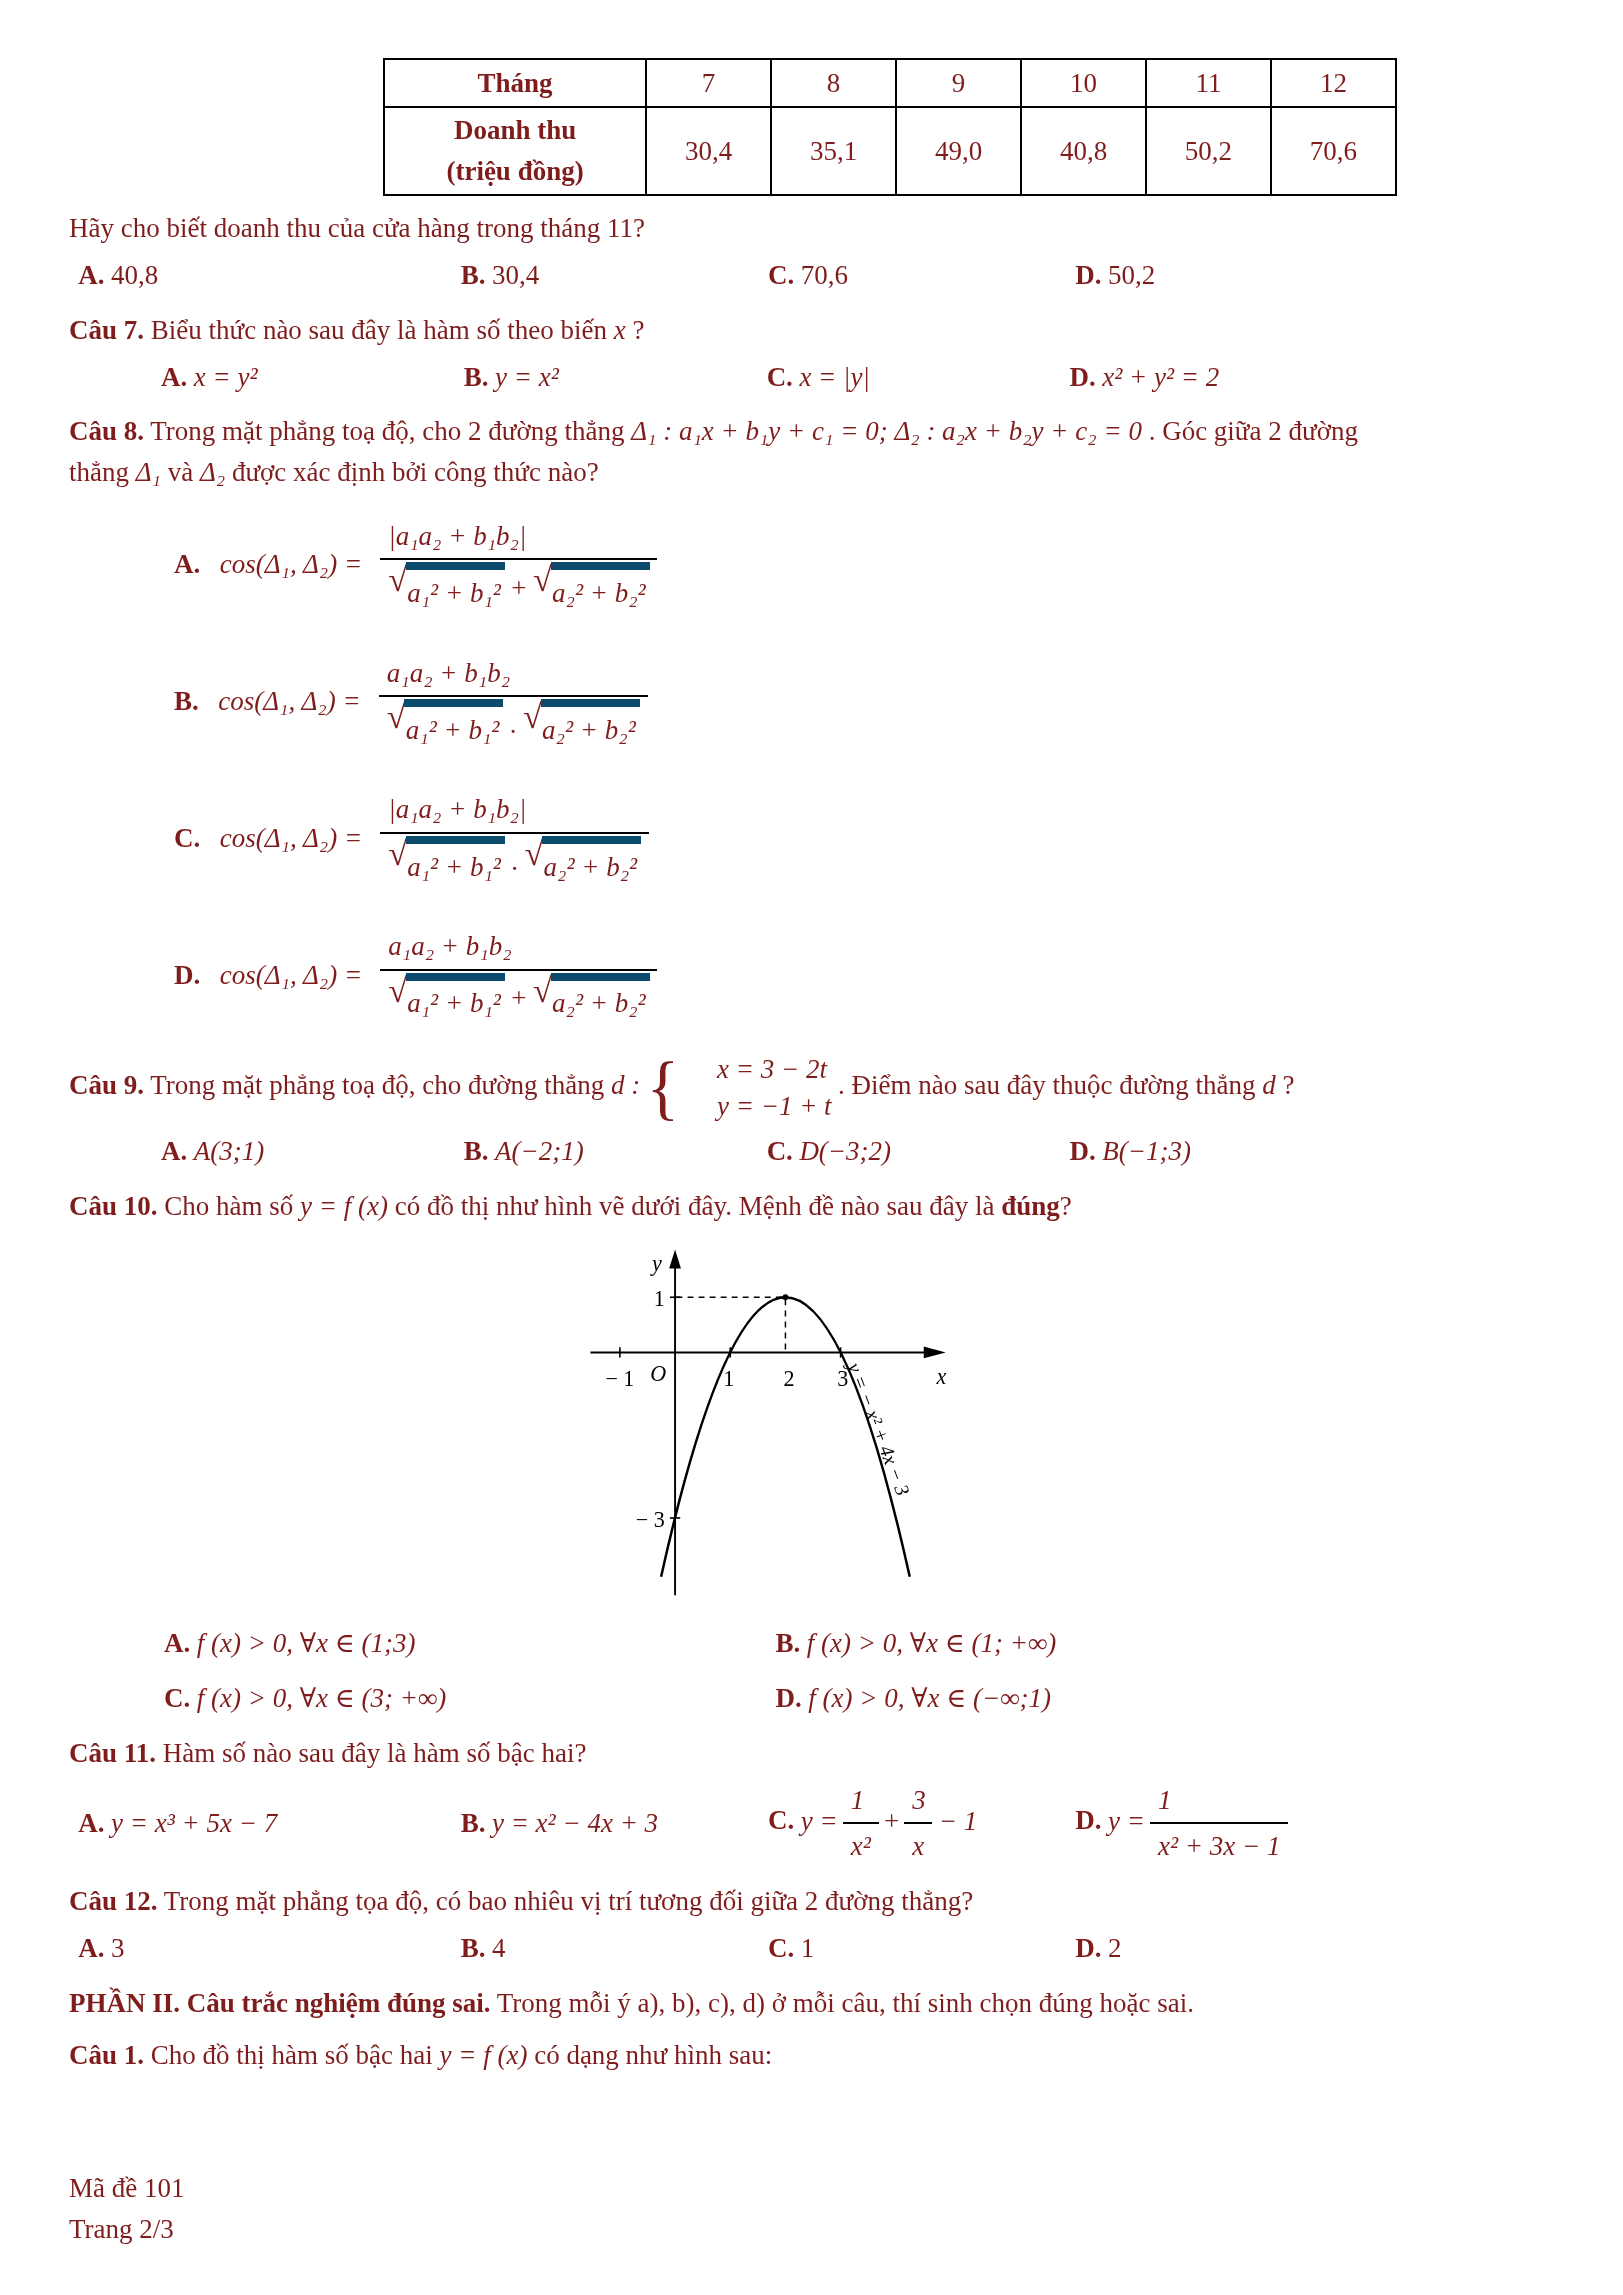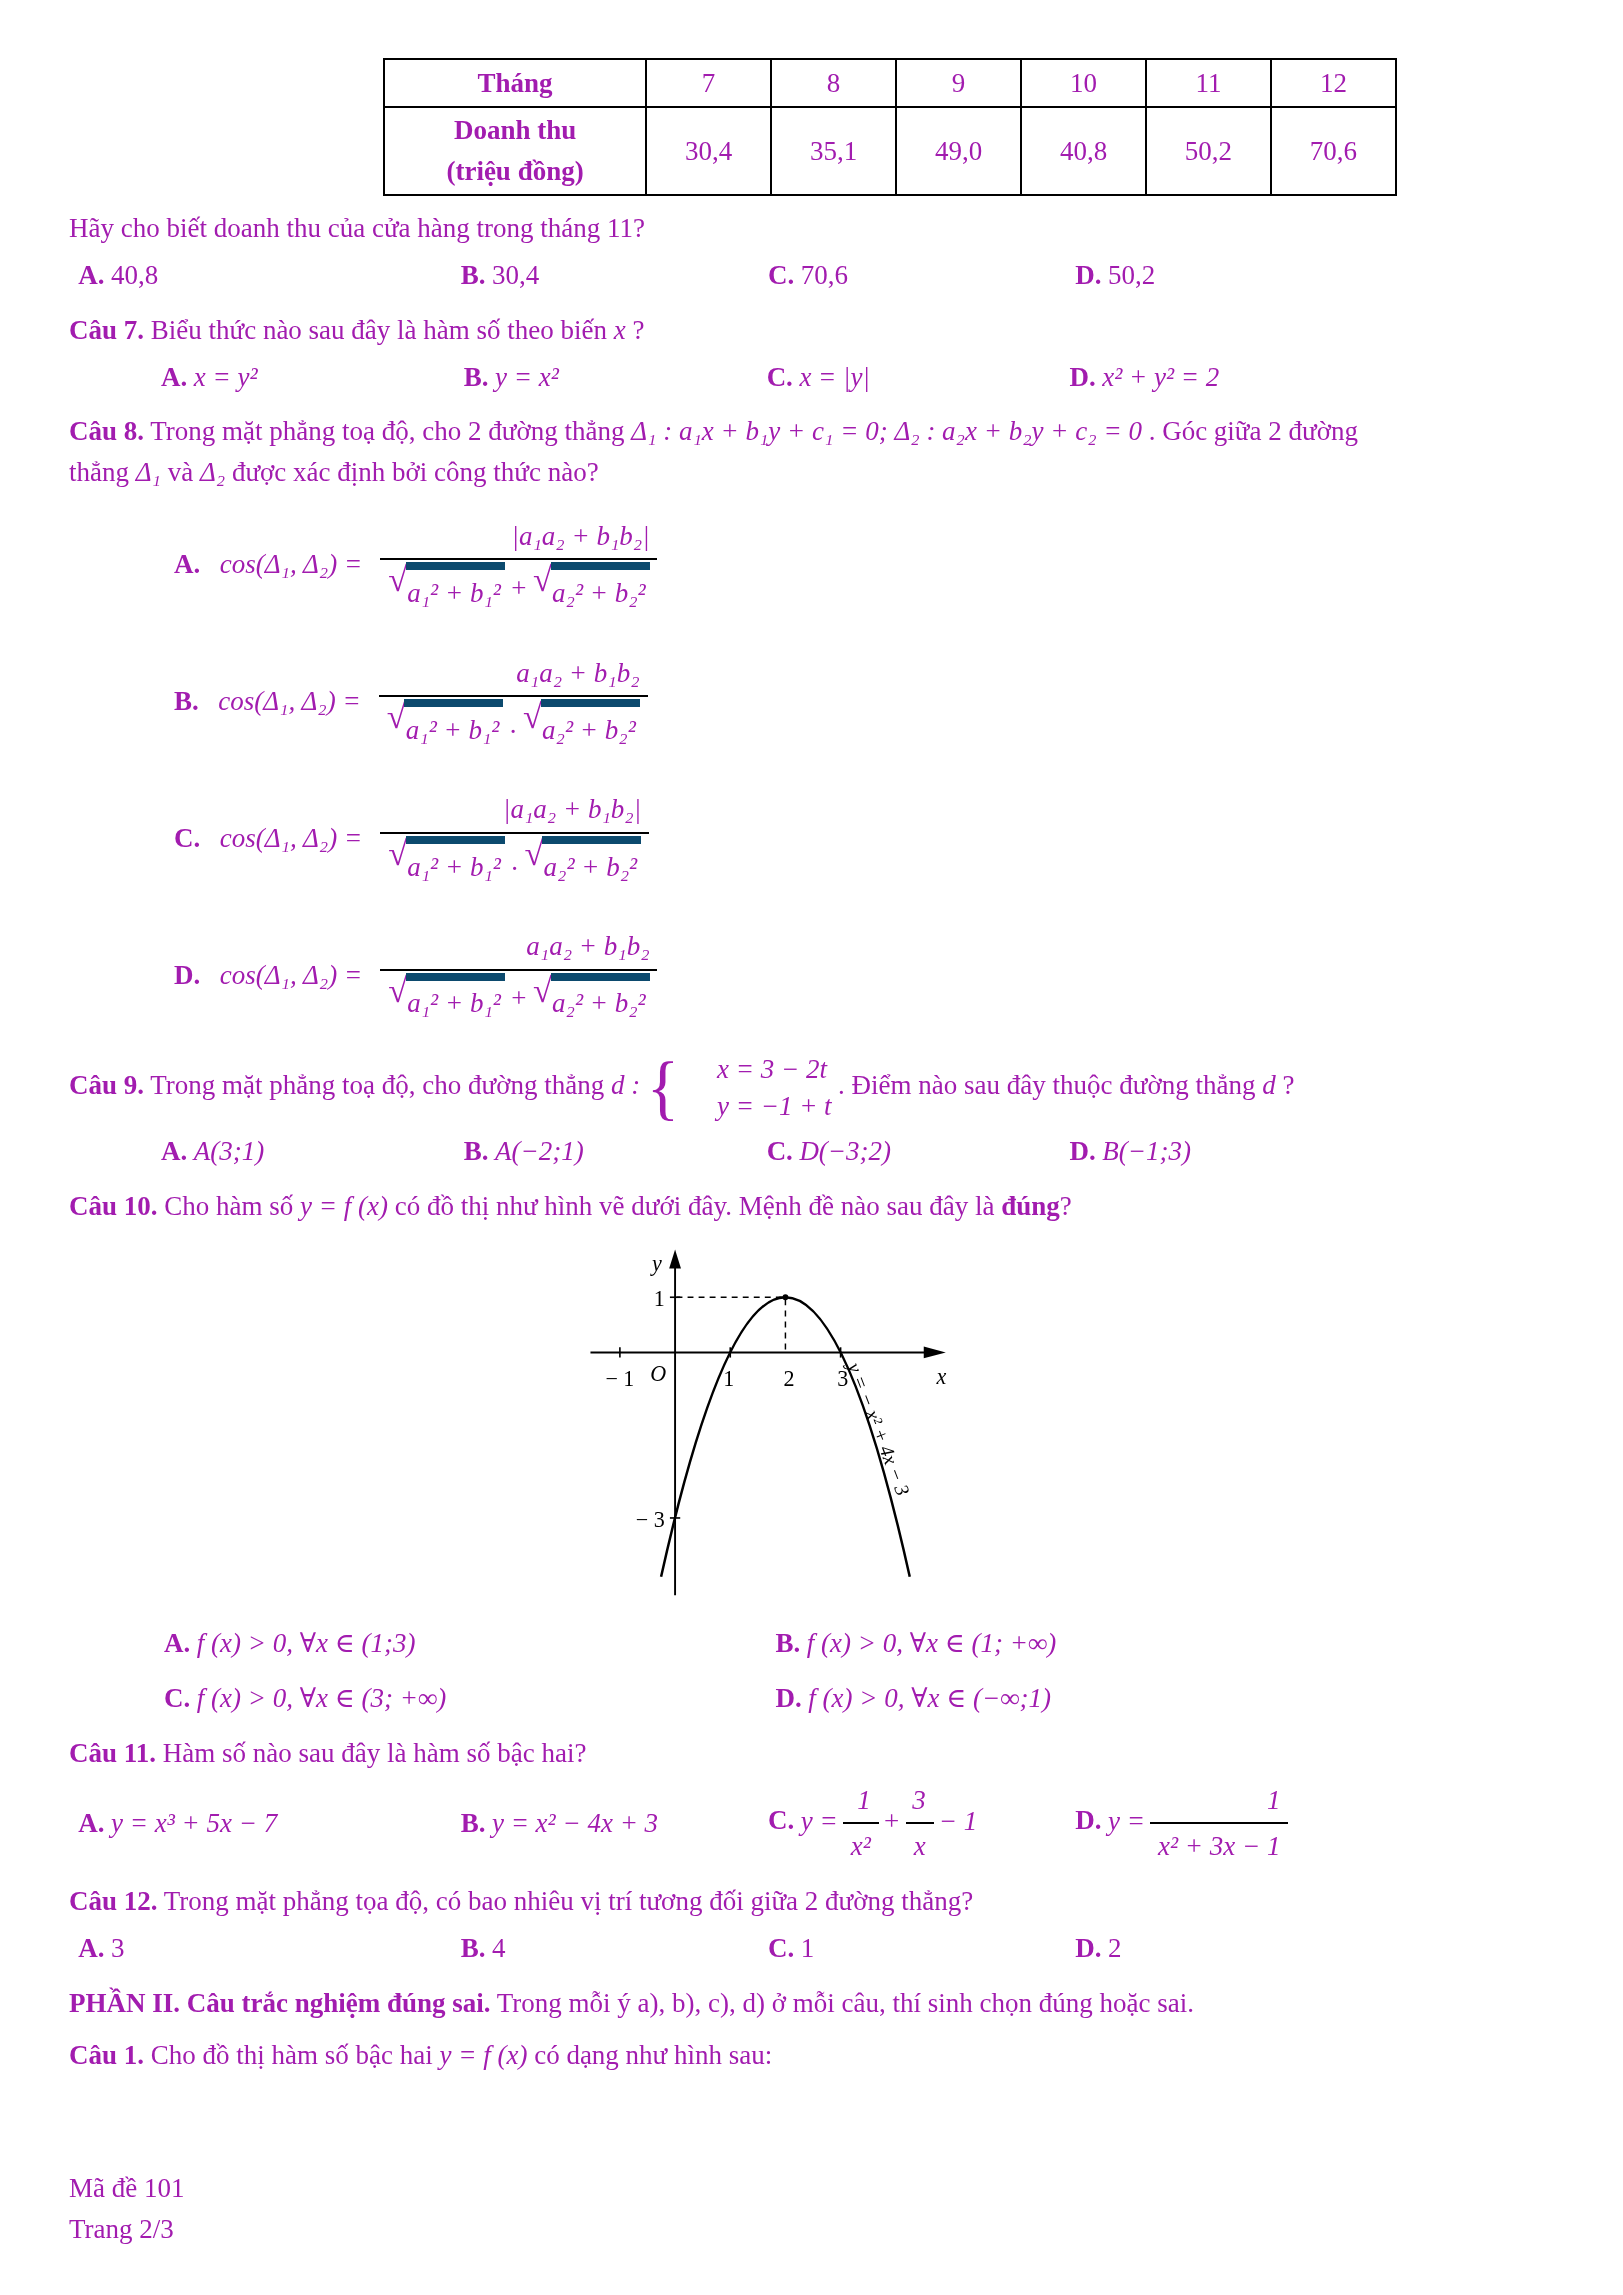--- a/index.html
+++ b/index.html
@@ -1,18 +1,18 @@
 <!DOCTYPE html>
 <html style="font-size:10.5px"><head>
 <meta charset="utf-8">
 <style>
   * { box-sizing: border-box; }
   html, body { margin:0; padding:0; background:#ffffff; }
   .page {
-    width:1462px; min-height:2295px; background:#ffffff; color:#a21caf;
+    width:1462px; min-height:2295px; background:#ffffff; color:#7f1d1d;
     font-family:"Liberation Serif","DejaVu Serif",serif;
     font-size:27px; line-height:1.5;
     padding:58px 65px 46px 69px;
     display:flex; flex-direction:column;
   }
   .b { font-weight:bold; }
   .math { font-style:italic; }
   p.line { margin:7.9px 0 3.9px 0; }
 
   
@@ -24,21 +24,21 @@
   .mtable tr:last-child td { height:77px; }
 
   
   .opts4 { display:grid; grid-template-columns:29% 23.3% 23.3% 1fr; padding-left:9.2px; margin:2.6px 0 6.5px 0; align-items:center; }
   .opts4.ind { padding-left:92px; grid-template-columns:24.5% 24.5% 24.5% 1fr; }
   .opts2 { display:grid; grid-template-columns:49.6% 1fr; padding-left:95px; row-gap:14.4px; margin:9.2px 0 6.5px 0; }
   .optlab { font-weight:bold; margin-right:6.5px; }
   .opt { white-space:nowrap; }
 
   
-  .frac { display:inline-flex; flex-direction:column; align-items:flex-end; vertical-align:middle; margin:0 5.2px; text-align:center; }
+  .frac { display:inline-flex; flex-direction:column; align-items:flex-start; vertical-align:middle; margin:0 5.2px; text-align:center; }
   .frac > .fnum { padding:0 7.9px 2px 7.9px; }
   .frac > .fden { border-top:2px solid #000; padding:2px 7.9px 0 7.9px; display:inline-flex; align-items:center; justify-content:center; }
   .sqrt { display:inline-flex; align-items:flex-start; }
   .sqrt .rad { font-size:1.28em; line-height:1.0; margin-right:-1.3px; font-style:normal; }
   .sqrt .rbody { border-top:8px solid #0c4a6e; padding:2.6px 3.9px 0 1.3px; }
   .dop { margin:0 6.5px; font-style:normal; }
   .q8opt { display:flex; align-items:center; gap:13px; padding-left:105px; margin:19.6px 0; }
 
   
   .system { display:inline-flex; align-items:center; vertical-align:middle; margin:0 6.5px; }

